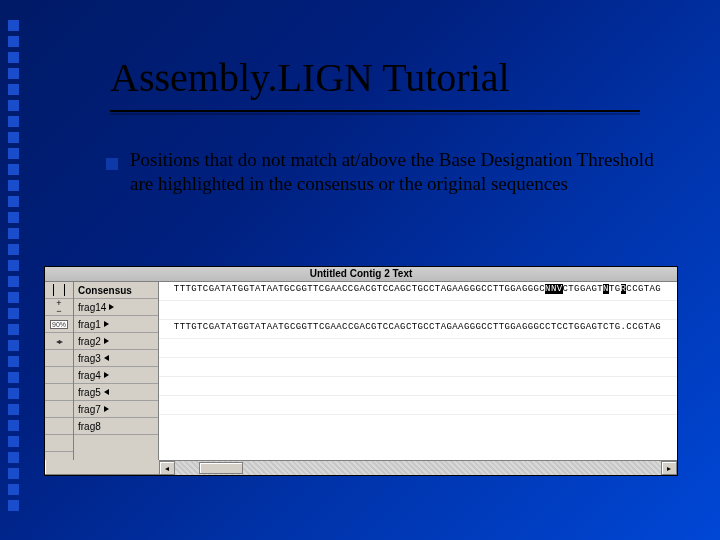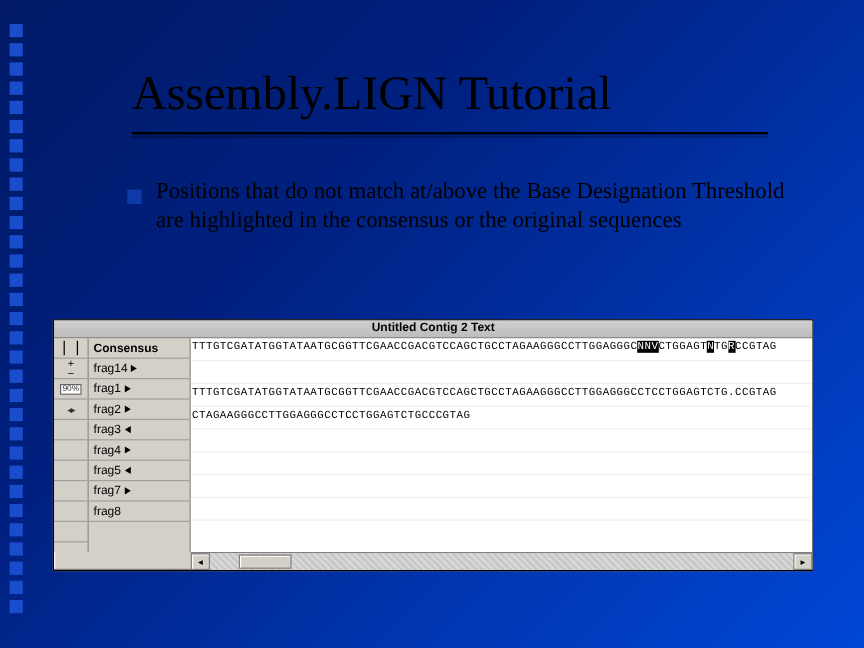--- a/index.html
+++ b/index.html
@@ -165,21 +165,21 @@
   }
   .seq-row {
     height: 16px;
     border-bottom: 1px solid #eee;
     font-family: "Courier New", monospace;
     font-size: 9px;
     letter-spacing: 0.4px;
     white-space: pre;
     padding-left: 1px;
     padding-top: 2px;
-    text-align: left;
+    text-align: center;
     padding-right: 2px;
     color: #000;
   }
   .hl {
     background: #000;
     color: #fff;
   }
   .hscroll {
     position: absolute;
     left: 114px;
@@ -340,21 +340,20 @@
         <div class="name-cell">
             <span>frag8</span>
           </div>
       </div>
 
       <div class="col-seq">
 
         <div class="seq-row"><span>TTTGTCGATATGGTATAATGCGGTTCGAACCGACGTCCAGCTGCCTAGAAGGGCCTTGGAGGGC</span><span class="hl">NNV</span><span>CTGGAGT</span><span class="hl">N</span><span>TG</span><span class="hl">R</span><span>CCGTAG</span></div>
         <div class="seq-row"><span></span></div>
         <div class="seq-row"><span>TTTGTCGATATGGTATAATGCGGTTCGAACCGACGTCCAGCTGCCTAGAAGGGCCTTGGAGGGCCTCCTGGAGTCTG.CCGTAG</span></div>
-        <div class="seq-row"><span>CTAGAAGGGCCTTGGAGGGCCTCCTGGAGTCTGCCCGTAG</span></div>
         <div class="seq-row"></div>
         <div class="seq-row"></div>
         <div class="seq-row"></div>
         <div class="seq-row"></div>
       </div>
     </div>
 
     <div class="hscroll">
       <div class="sb-btn">◂</div>
       <div class="sb-track">

